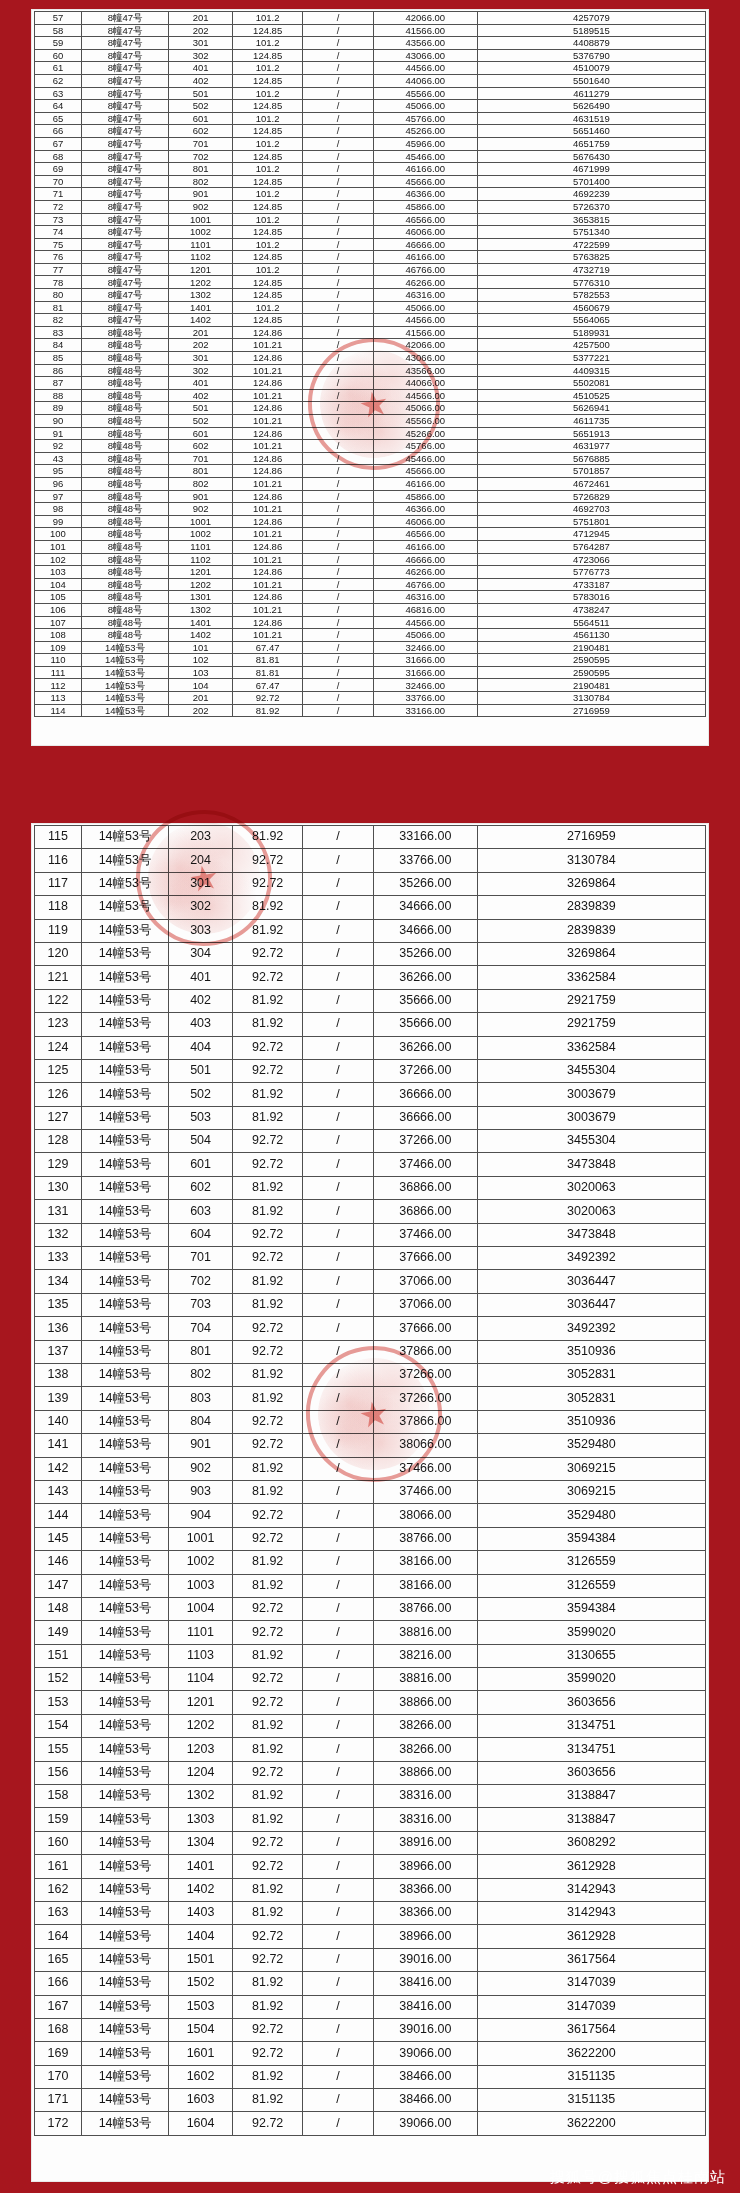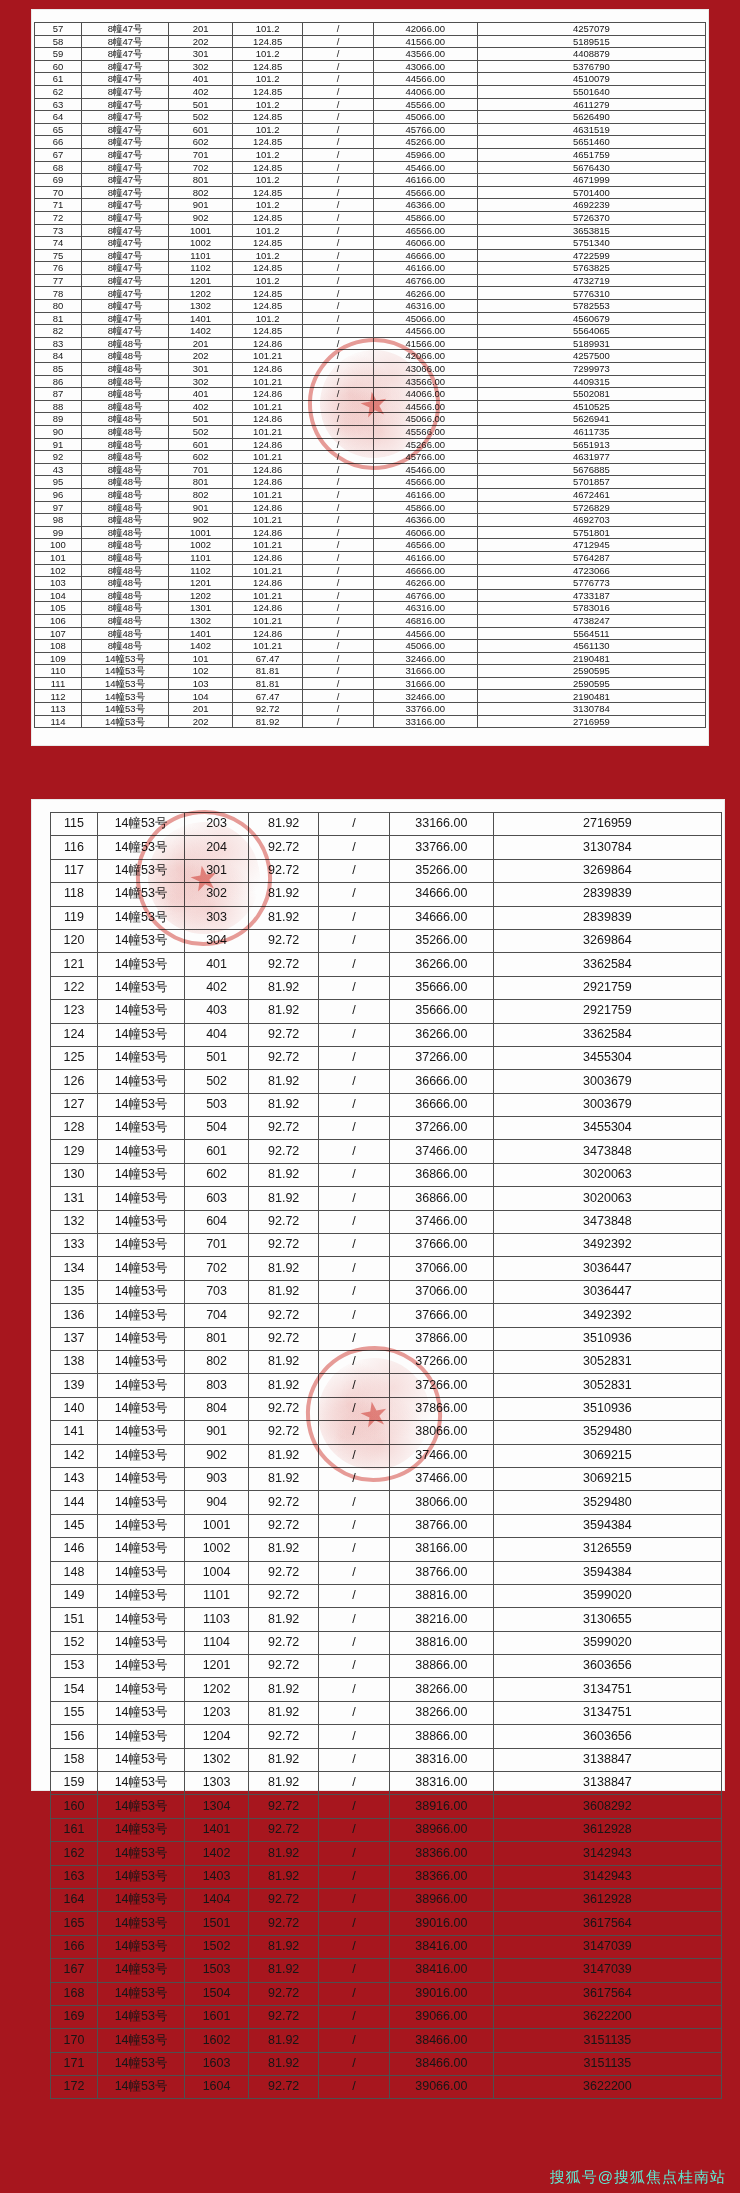--- a/index.html
+++ b/index.html
@@ -9,25 +9,25 @@
     background:#a7161e;
     font-family:"Liberation Sans","DejaVu Sans",sans-serif;
     overflow:hidden;
   }
   .panel{
     position:absolute;left:31px;width:678px;
     background:#fdfdfd;
     box-shadow:0 0 0 1px rgba(0,0,0,.08) inset;
   }
   #panel1{top:9px;height:737px;}
-  #panel2{top:799px;height:992px;padding-left:16px;}
+  #panel2{top:823px;height:1359px;}
 
   table.price{
     border-collapse:collapse;table-layout:fixed;
-    width:672px;margin:13px auto 0;
+    width:672px;margin:2px auto 0;
   }
   table.price td{
     border:1px solid #4f4f4f;
     text-align:center;vertical-align:middle;
     padding:0;color:#161616;
     white-space:nowrap;overflow:hidden;
   }
   #table1 td{height:11.6px;font-size:9.5px;line-height:1;}
   #table2 td{height:22.4px;font-size:12.5px;line-height:1.1;}
 
@@ -46,21 +46,21 @@
       radial-gradient(circle at 70% 30%, rgba(209,58,50,.16), transparent 46%),
       radial-gradient(circle at 52% 76%, rgba(209,58,50,.20), transparent 46%),
       radial-gradient(circle at 18% 66%, rgba(209,58,50,.14), transparent 38%);
   }
   .stamp .star{
     color:rgba(209,58,50,.55);
     font-size:34px;line-height:1;
   }
   .watermark{
     position:absolute;right:14px;bottom:6px;
-    color:#5eead4;font-size:15px;letter-spacing:1px;
+    color:#ffffff;font-size:15px;letter-spacing:1px;
   }
 </style>
 </head>
 <body>
 
 <div class="panel" id="panel1">
   <table class="price" id="table1">
     <colgroup>
       <col style="width:7%">
         <col style="width:13%">
@@ -314,21 +314,21 @@
           <td>42066.00</td>
           <td>4257500</td>
         </tr>
         <tr>
           <td>85</td>
           <td>8幢48号</td>
           <td>301</td>
           <td>124.86</td>
           <td>/</td>
           <td>43066.00</td>
-          <td>7299973</td>
+          <td>5377221</td>
         </tr>
         <tr>
           <td>86</td>
           <td>8幢48号</td>
           <td>302</td>
           <td>101.21</td>
           <td>/</td>
           <td>43566.00</td>
           <td>4409315</td>
         </tr>
@@ -867,20 +867,29 @@
           <td>1001</td>
           <td>92.72</td>
           <td>/</td>
           <td>38766.00</td>
           <td>3594384</td>
         </tr>
         <tr>
           <td>146</td>
           <td>14幢53号</td>
           <td>1002</td>
+          <td>81.92</td>
+          <td>/</td>
+          <td>38166.00</td>
+          <td>3126559</td>
+        </tr>
+        <tr>
+          <td>147</td>
+          <td>14幢53号</td>
+          <td>1003</td>
           <td>81.92</td>
           <td>/</td>
           <td>38166.00</td>
           <td>3126559</td>
         </tr>
         <tr>
           <td>148</td>
           <td>14幢53号</td>
           <td>1004</td>
           <td>92.72</td>

